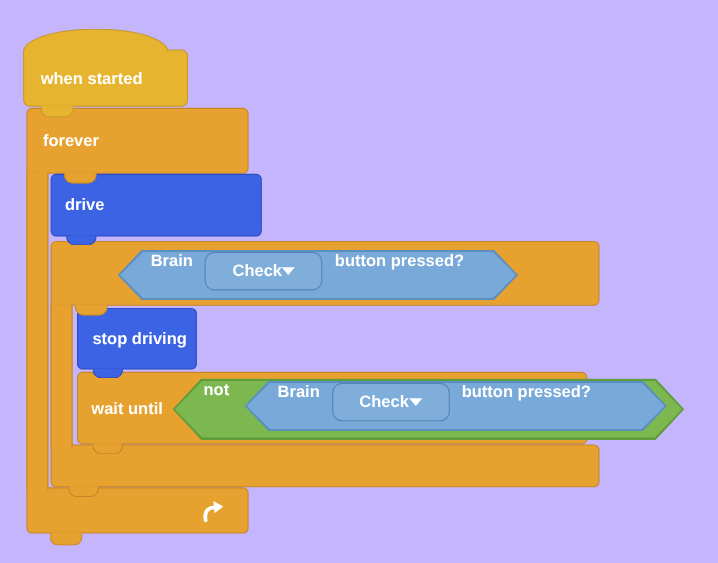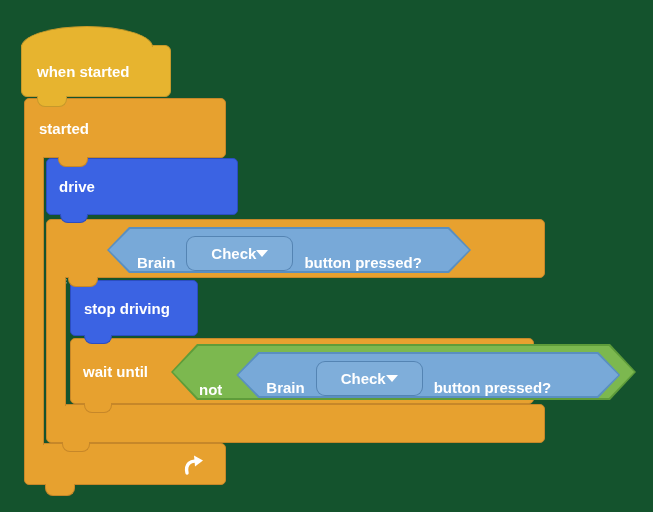--- a/index.html
+++ b/index.html
@@ -1,18 +1,18 @@
 <!DOCTYPE html>
 <html style="--yellow: #e7b42f; --yellowBorder: #c6992b; --orange: #e7a12f; --orangeBorder: #c68729; --blue: #3b63e3; --blueBorder: #2c4dc0; --lightblue: #78a9d8; --lightblueBorder: #5a8fc0; --green: #7cb84f; --greenBorder: #5e9c3a; --text: #ffffff; --canvas: #ffffff;"><head>
 <meta charset="utf-8">
 <style>
   html,body { margin:0; padding:0; background:#fff; }
   #workspace {
     position:relative; width:653px; height:512px; overflow:hidden;
-    background:#14532d;
+    background:#c4b5fd;
     font-family:"Liberation Sans", sans-serif;
     font-weight:bold; font-size:15px; color:var(--text,#fff);
   }
   #workspace * { box-sizing:border-box; white-space:nowrap; }
 
   .abs { position:absolute; }
 
   
   .bar-orange  { background:var(--orange);  border:1px solid var(--orangeBorder); z-index:1;
                  display:flex; align-items:center; }
@@ -32,21 +32,21 @@
   .tab.yellow { background:var(--yellow); border:1px solid var(--yellowBorder); border-top:none; }
   .tab.orange { background:var(--orange); border:1px solid var(--orangeBorder); border-top:none; }
   .tab.blue   { background:var(--blue);   border:1px solid var(--blueBorder);   border-top:none; }
 
   
   .hex { position:absolute; }
   .hex-blue  { background:var(--lightblueBorder);
     clip-path:polygon(0 50%, 22px 0, calc(100% - 22px) 0, 100% 50%, calc(100% - 22px) 100%, 22px 100%); }
   .hex-green { background:var(--greenBorder);
     clip-path:polygon(0 50%, 26px 0, calc(100% - 26px) 0, 100% 50%, calc(100% - 26px) 100%, 26px 100%); }
-  .hex-fill { position:absolute; inset:2px; display:flex; align-items:flex-end; }
+  .hex-fill { position:absolute; inset:2px; display:flex; align-items:flex-start; }
   .hex-fill.blue  { background:var(--lightblue);
     clip-path:polygon(0 50%, 21px 0, calc(100% - 21px) 0, 100% 50%, calc(100% - 21px) 100%, 21px 100%); }
   .hex-fill.green { background:var(--green);
     clip-path:polygon(0 50%, 25px 0, calc(100% - 25px) 0, 100% 50%, calc(100% - 25px) 100%, 25px 100%); }
 
   
   .dd { display:flex; align-items:center; border-radius:9px; }
   .dd-blue  { height:38px; padding:0 14px; gap:12px; border:1px solid rgba(10,20,80,0.45);
               border-radius:6px; background:rgba(255,255,255,0.02); }
   .dd-light { height:35px; padding:0 24px; border:1px solid rgba(20,70,120,0.4);
@@ -61,21 +61,21 @@
 
 <div id="workspace">
 
   <div class="abs hat-dome" style="left:21px; top:26px; width:132px; height:21px;"></div>
   <div class="abs hat-body" style="left:21px; top:45px; width:150px; height:52px; padding-left:15px;">
     <span class="lbl">when started</span>
   </div>
   <div class="tab yellow" style="left:37px; top:96px; width:30px; height:11px;"></div>
 
   <div class="abs bar-orange" style="left:24px; top:98px; width:202px; height:60px; padding-left:14px; border-radius:5px 5px 5px 0;">
-    <span class="lbl">started</span>
+    <span class="lbl">forever</span>
   </div>
   <div class="abs spine-orange" style="left:24px; top:157px; width:20px; height:288px;"></div>
   <div class="tab orange" style="left:58px; top:157px; width:30px; height:10px;"></div>
   <div class="abs bar-orange" style="left:24px; top:443px; width:202px; height:42px; border-radius:0 5px 5px 5px;">
     <svg class="abs" style="left:156px; top:9px;" width="26" height="24" viewBox="0 0 26 24">
       <path d="M6 20 C4 11 10 7 16 8.5" stroke="#ffffff" stroke-width="3.4" fill="none" stroke-linecap="round"></path>
       <path d="M13 2.5 L22 7.5 L14 13.5 Z" fill="#ffffff"></path>
     </svg>
   </div>
   <div class="tab orange" style="left:45px; top:484px; width:30px; height:12px;"></div>
@@ -94,28 +94,28 @@
           <span>Check</span>
           <span class="dd-arrow"></span>
         </div>
         <span class="lbl">button pressed?</span>
       </div>
     </div>
   </div>
   <div class="abs spine-orange" style="left:46px; top:277px; width:20px; height:129px;"></div>
   <div class="tab orange" style="left:68px; top:277px; width:30px; height:10px;"></div>
 
-  <div class="abs block-blue" style="left:70px; top:280px; width:128px; height:56px; padding-left:13px;">
+  <div class="abs block-blue" style="left:70px; top:280px; width:109px; height:56px; padding-left:13px;">
     <span class="lbl">stop driving</span>
   </div>
   <div class="tab blue" style="left:84px; top:335px; width:28px; height:9px;"></div>
 
   <div class="abs bar-wait" style="left:70px; top:338px; width:464px; height:66px; padding-left:12px;">
     <span class="lbl">wait until</span>
-    <div class="hex hex-green" style="left:100px; top:5px; width:465px; height:56px;">
+    <div class="hex hex-green" style="left:86px; top:5px; width:465px; height:56px;">
       <div class="hex-fill green" style="padding-left:26px; gap:14px;">
         <span class="lbl">not</span>
         <div class="hex hex-blue" style="position:relative; width:384px; height:46px; flex:0 0 auto;">
           <div class="hex-fill blue" style="padding-left:28px; gap:11px;">
             <span class="lbl">Brain</span>
             <div class="dd dd-light">
               <span>Check</span>
               <span class="dd-arrow"></span>
             </div>
             <span class="lbl">button pressed?</span>

